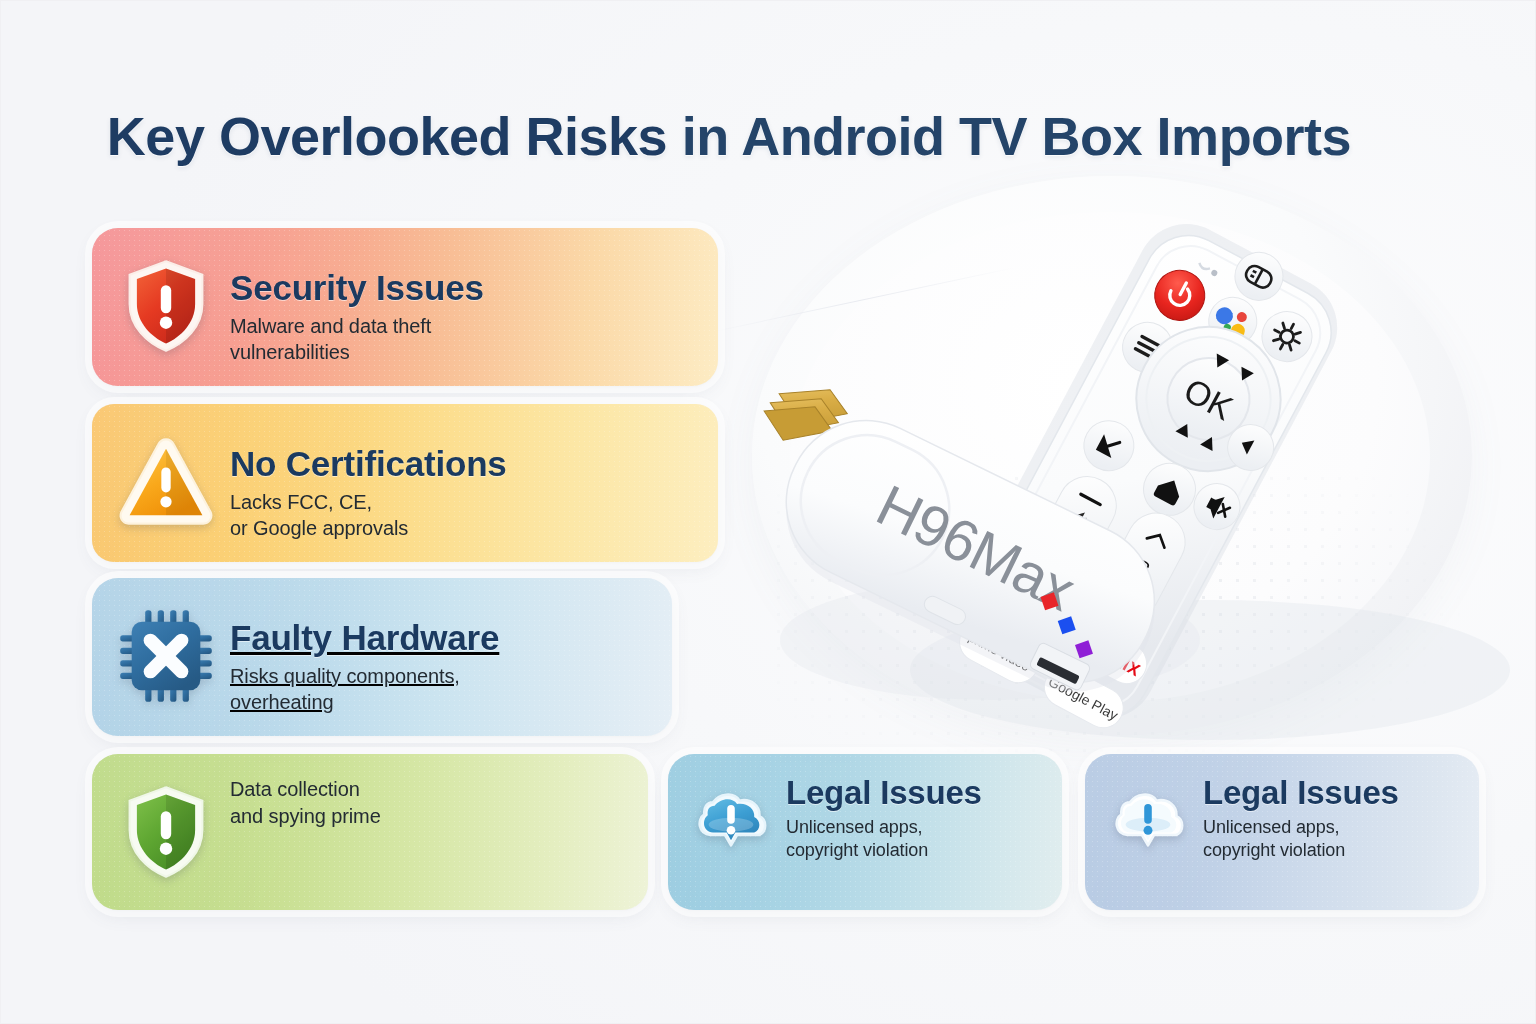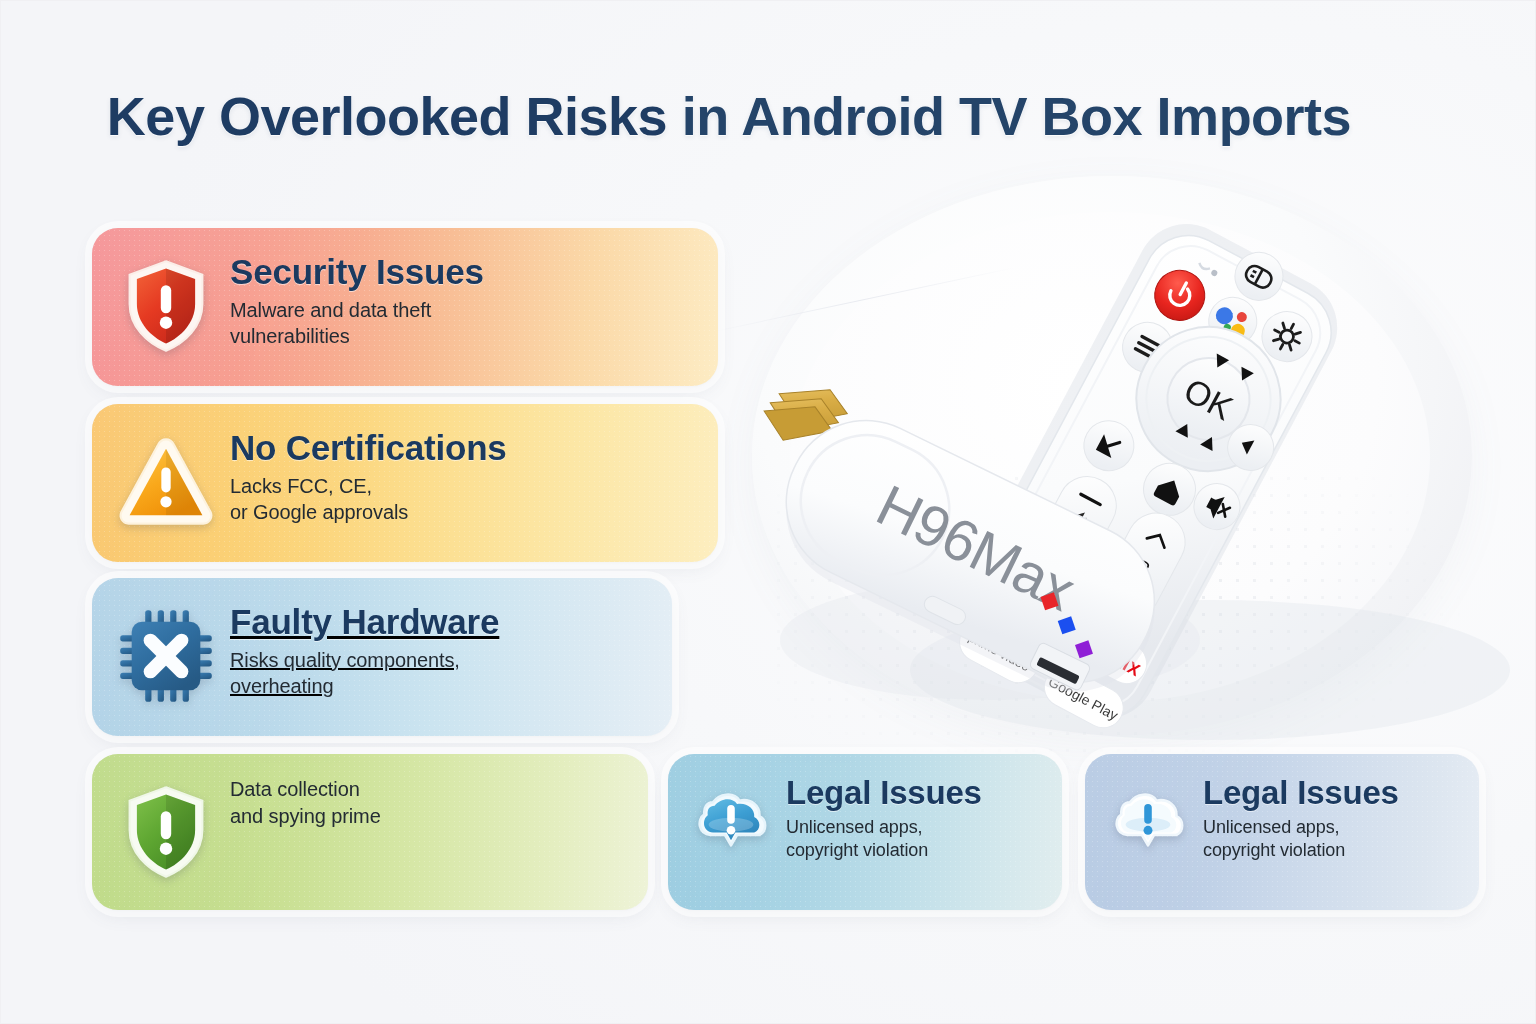--- a/index.html
+++ b/index.html
@@ -63,21 +63,21 @@
   .bg-streak {
     position: absolute;
     background: linear-gradient(90deg, rgba(232,234,239,0), rgba(226,229,236,.75), rgba(232,234,239,0));
     height: 1px;
   }
 
   
   .title {
     position: absolute;
     left: 84px;
-    top: 48px;
+    top: 68px;
     width: 1290px;
     text-align: center;
     font-size: 54px;
     line-height: 1.19;
     letter-spacing: -0.5px;
     color: #1e3c63;
     text-shadow: 0 1px 1px rgba(255,255,255,0.9), 0 2px 5px rgba(30,60,99,0.10);
   }
   .title .strong { font-weight: 700; }
   .title .light  { font-weight: 600; color: #244469; }
@@ -129,21 +129,21 @@
   }
   .card-desc {
     color: #232b33;
     letter-spacing: -0.1px;
     white-space: pre-line;
   }
 
   
   .card.big .card-row   { padding: 22px 20px 20px 22px; }
   .card.big .icon-wrap  { width: 104px; height: 104px; margin-right: 12px; margin-top: 4px; }
-  .card.big .card-title { font-size: 35px; line-height: 1.05; margin: 4px 0 6px; }
+  .card.big .card-title { font-size: 35px; line-height: 1.05; margin: 20px 0 6px; }
   .card.big .card-desc  { font-size: 20px; line-height: 1.33; }
 
   
   .card.small .card-row   { padding: 20px 16px 18px 20px; justify-content: flex-end; }
   .card.small .icon-wrap  { width: 86px; height: 86px; margin-right: 12px; margin-top: 6px; }
   .card.small .card-title { font-size: 33px; line-height: 1.05; margin: 2px 0 5px; }
   .card.small .card-desc  { font-size: 18px; line-height: 1.32; }
 
   
   .g-red    { background: linear-gradient(100deg, #f4868a 0%, #f79b8c 26%, #f8bd95 55%, #fbd9a8 78%, #fdecc4 100%); }
@@ -192,21 +192,21 @@
         </svg>
       </div>
       <div class="txt-wrap">
         <div class="card-title">Security Issues</div>
         <div class="card-desc">Malware and data theft
 vulnerabilities</div>
       </div>
     </div>
   </div>
 
-  <div class="card big g-amber" style="left:92px; top:404px; width:626px; height:158px;">
+  <div class="card big g-amber" style="left:92px; top:404px; width:626px; height:158px;border-radius:22px;">
     <div class="sheen"></div>
     <div class="card-row">
       <div class="icon-wrap">
         <svg class="icon-svg" viewBox="0 0 100 100">
           <defs>
             <linearGradient id="trAmb" x1="0" y1="0" x2="0.6" y2="1">
               <stop offset="0" stop-color="#fdc84a"></stop>
                 <stop offset="0.55" stop-color="#f9a81b"></stop>
                 <stop offset="1" stop-color="#ef8f07"></stop>
             </linearGradient>

